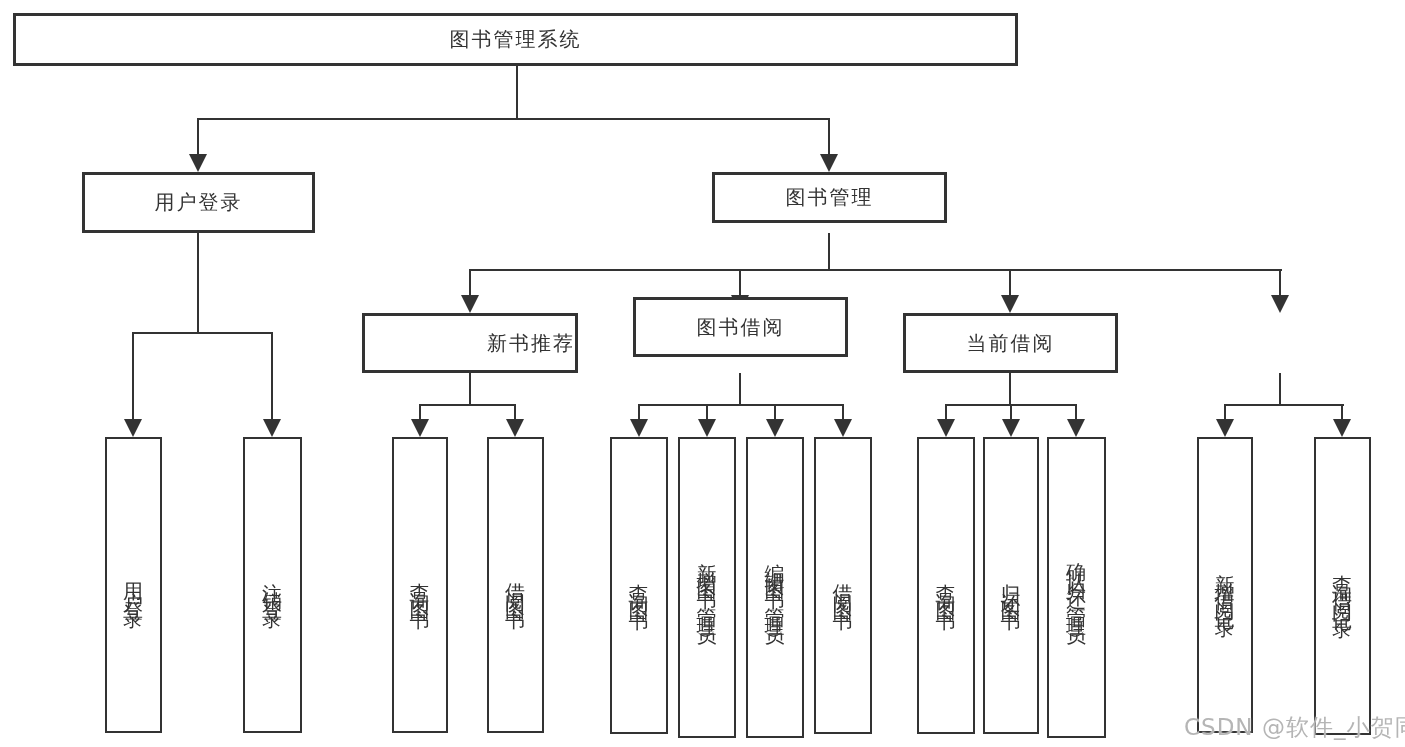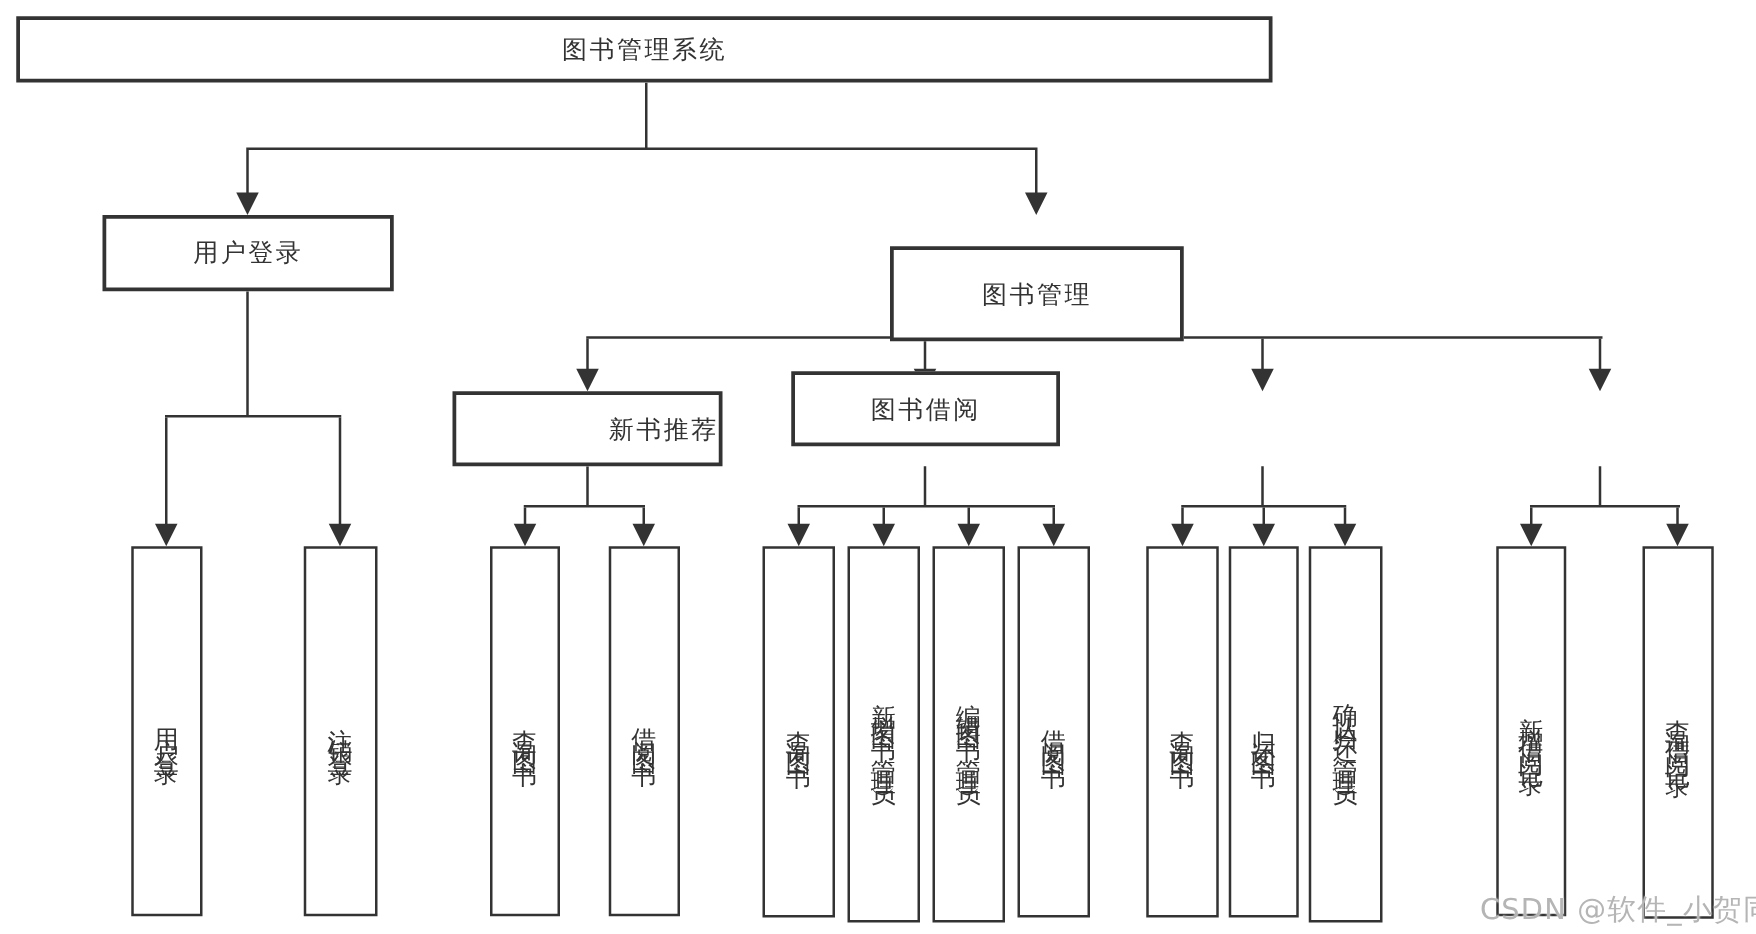--- a/index.html
+++ b/index.html
@@ -124,29 +124,32 @@
   <div class="vline" style="left:1341px; top:406px; width:2px; height:15px;"></div>
   <div class="arrowhead" style="left:1333px; top:419px;"></div>
 
   <div class="box" style="left:13px; top:13px; width:1005px; height:53px;">
     <span class="lbl">图书管理系统</span>
   </div>
 
   <div class="box" style="left:82px; top:172px; width:233px; height:61px;">
     <span class="lbl">用户登录</span>
   </div>
-  <div class="box" style="left:712px; top:172px; width:235px; height:76px;margin-top:25px;">
+  <div class="box" style="left:712px; top:172px; width:235px; height:51px;">
     <span class="lbl">图书管理</span>
   </div>
 
   <div class="box" style="left:362px; top:313px; width:216px; height:60px;justify-content:flex-end;">
     <span class="lbl">新书推荐</span>
   </div>
   <div class="box" style="left:633px; top:297px; width:215px; height:60px;">
     <span class="lbl">图书借阅</span>
+  </div>
+  <div class="box" style="left:903px; top:313px; width:215px; height:60px;">
+    <span class="lbl">当前借阅</span>
   </div>
 
   <div class="box leaf" style="left:105px; top:437px; width:57px; height:296px;">
     <span class="lbl">用户登录</span>
   </div>
   <div class="box leaf" style="left:243px; top:437px; width:59px; height:296px;">
     <span class="lbl">注销登录</span>
   </div>
 
   <div class="box leaf" style="left:392px; top:437px; width:56px; height:296px;">

